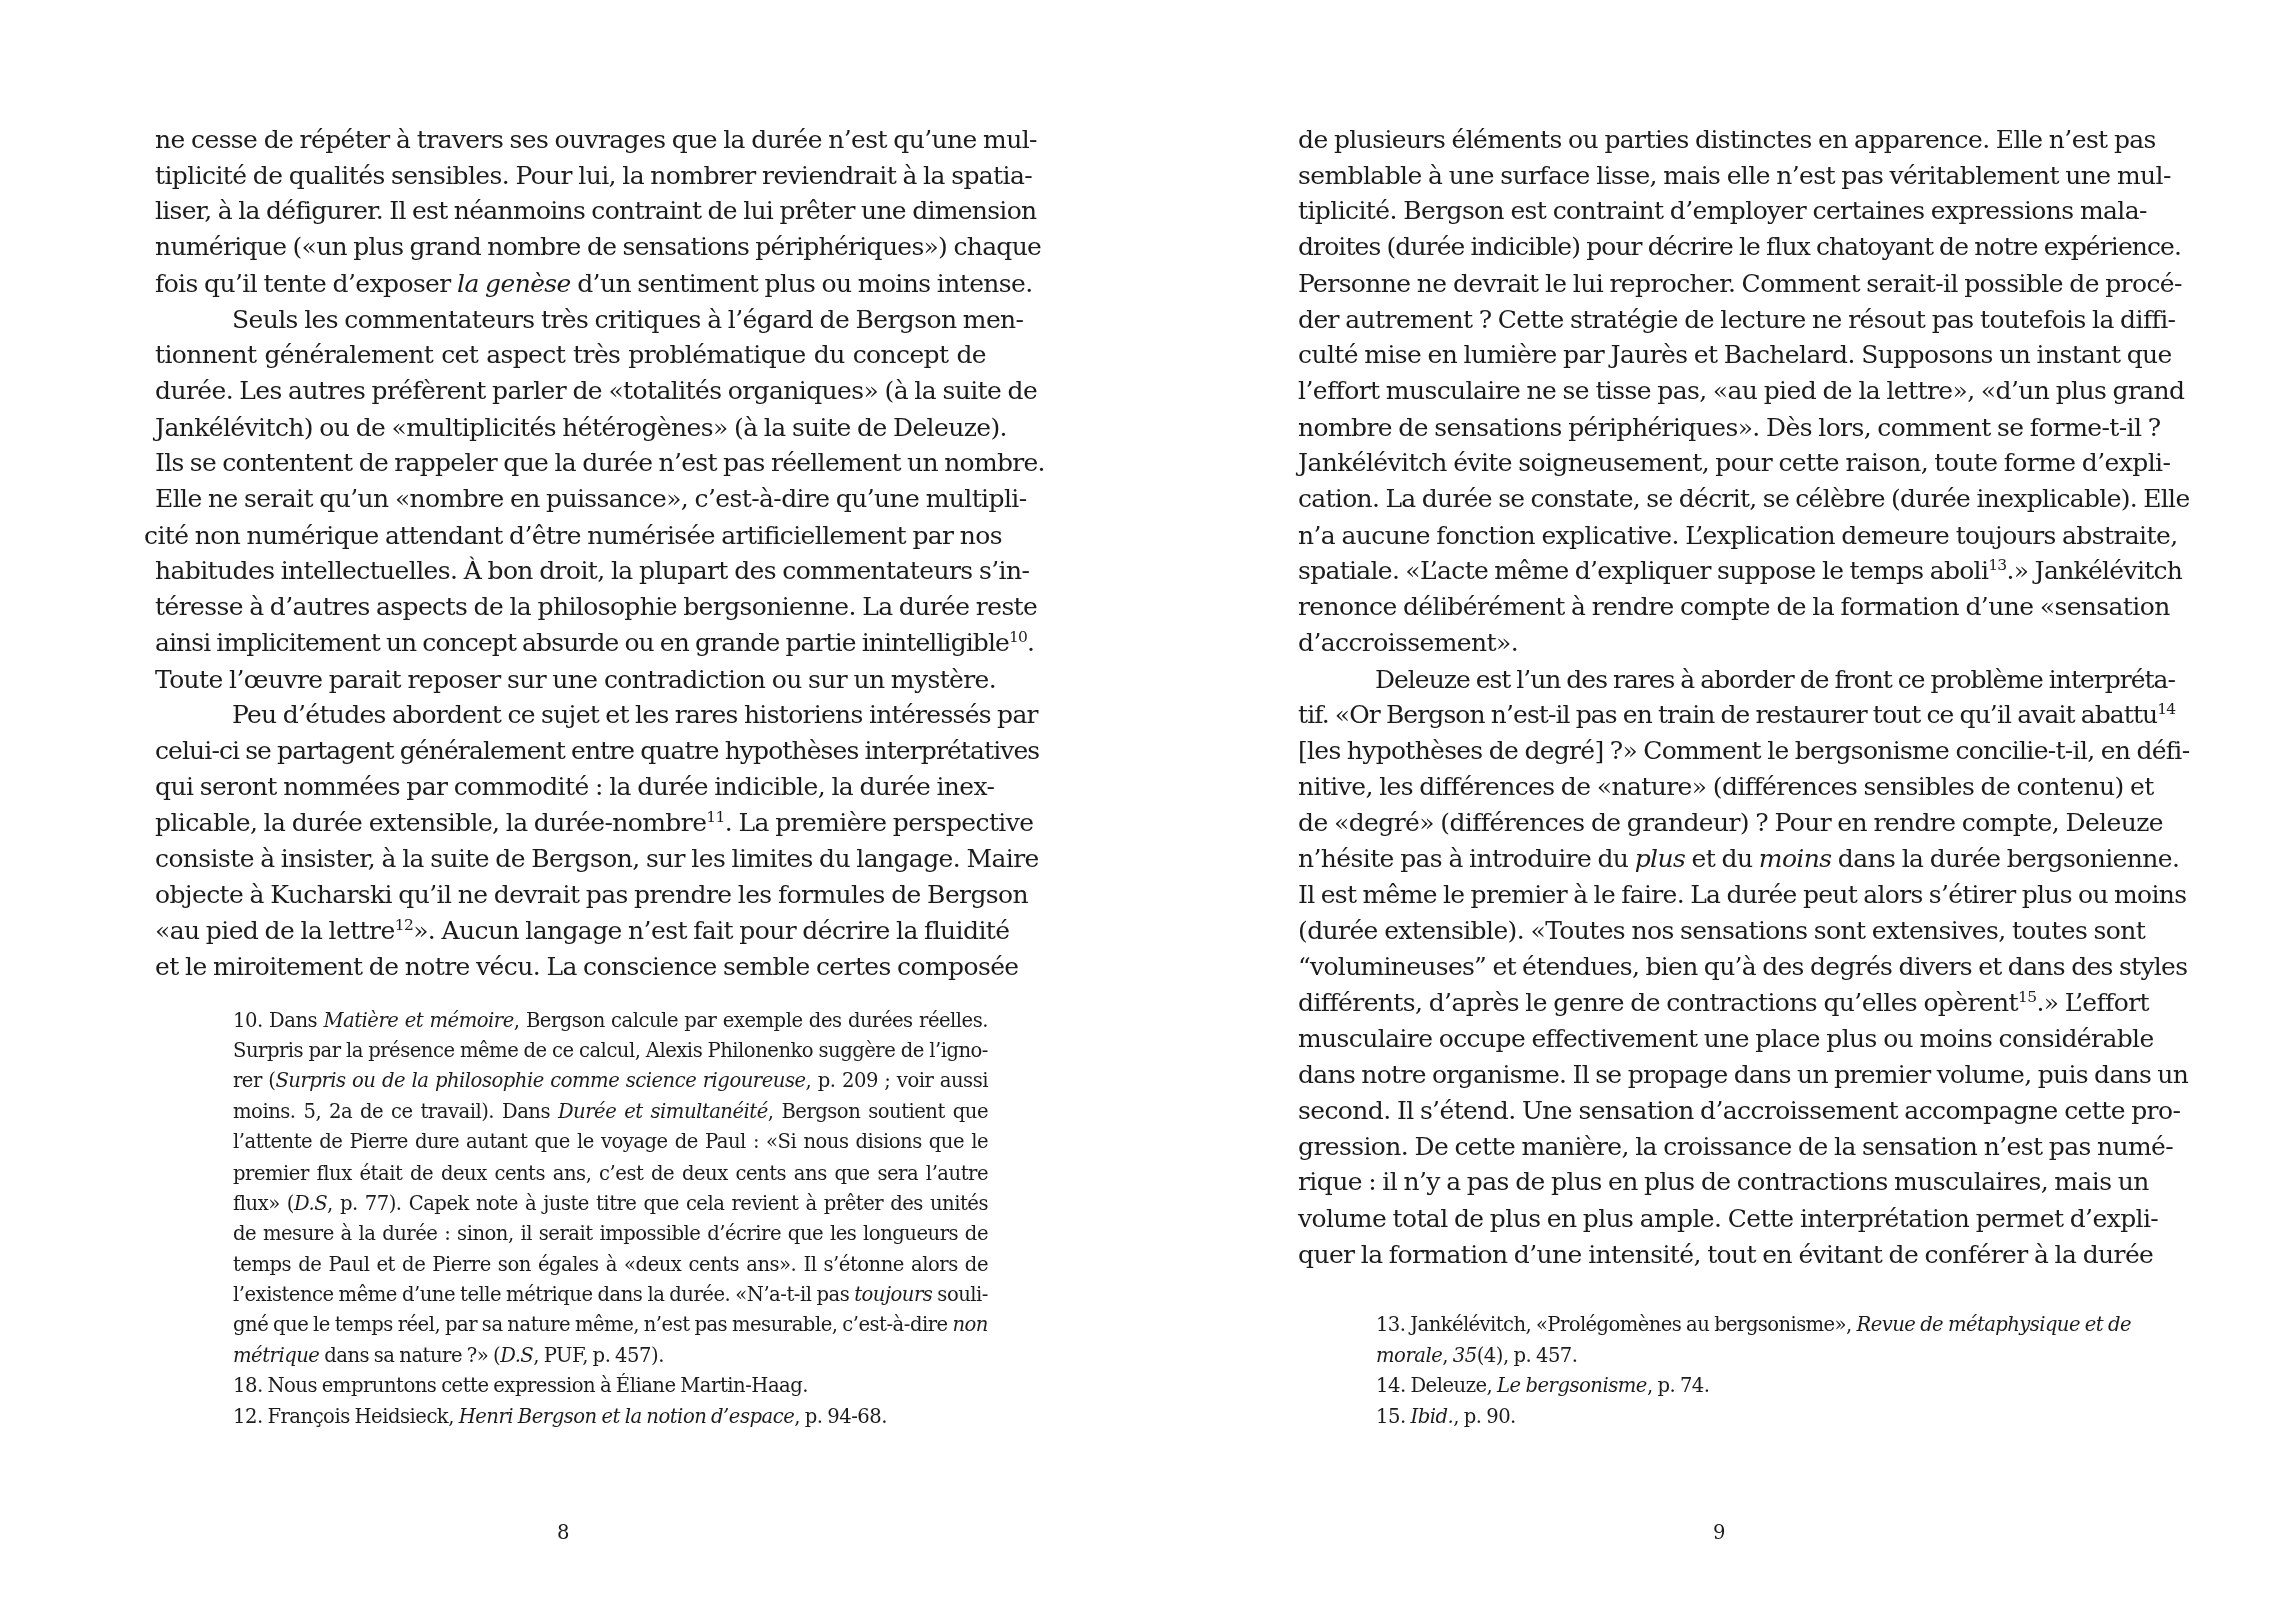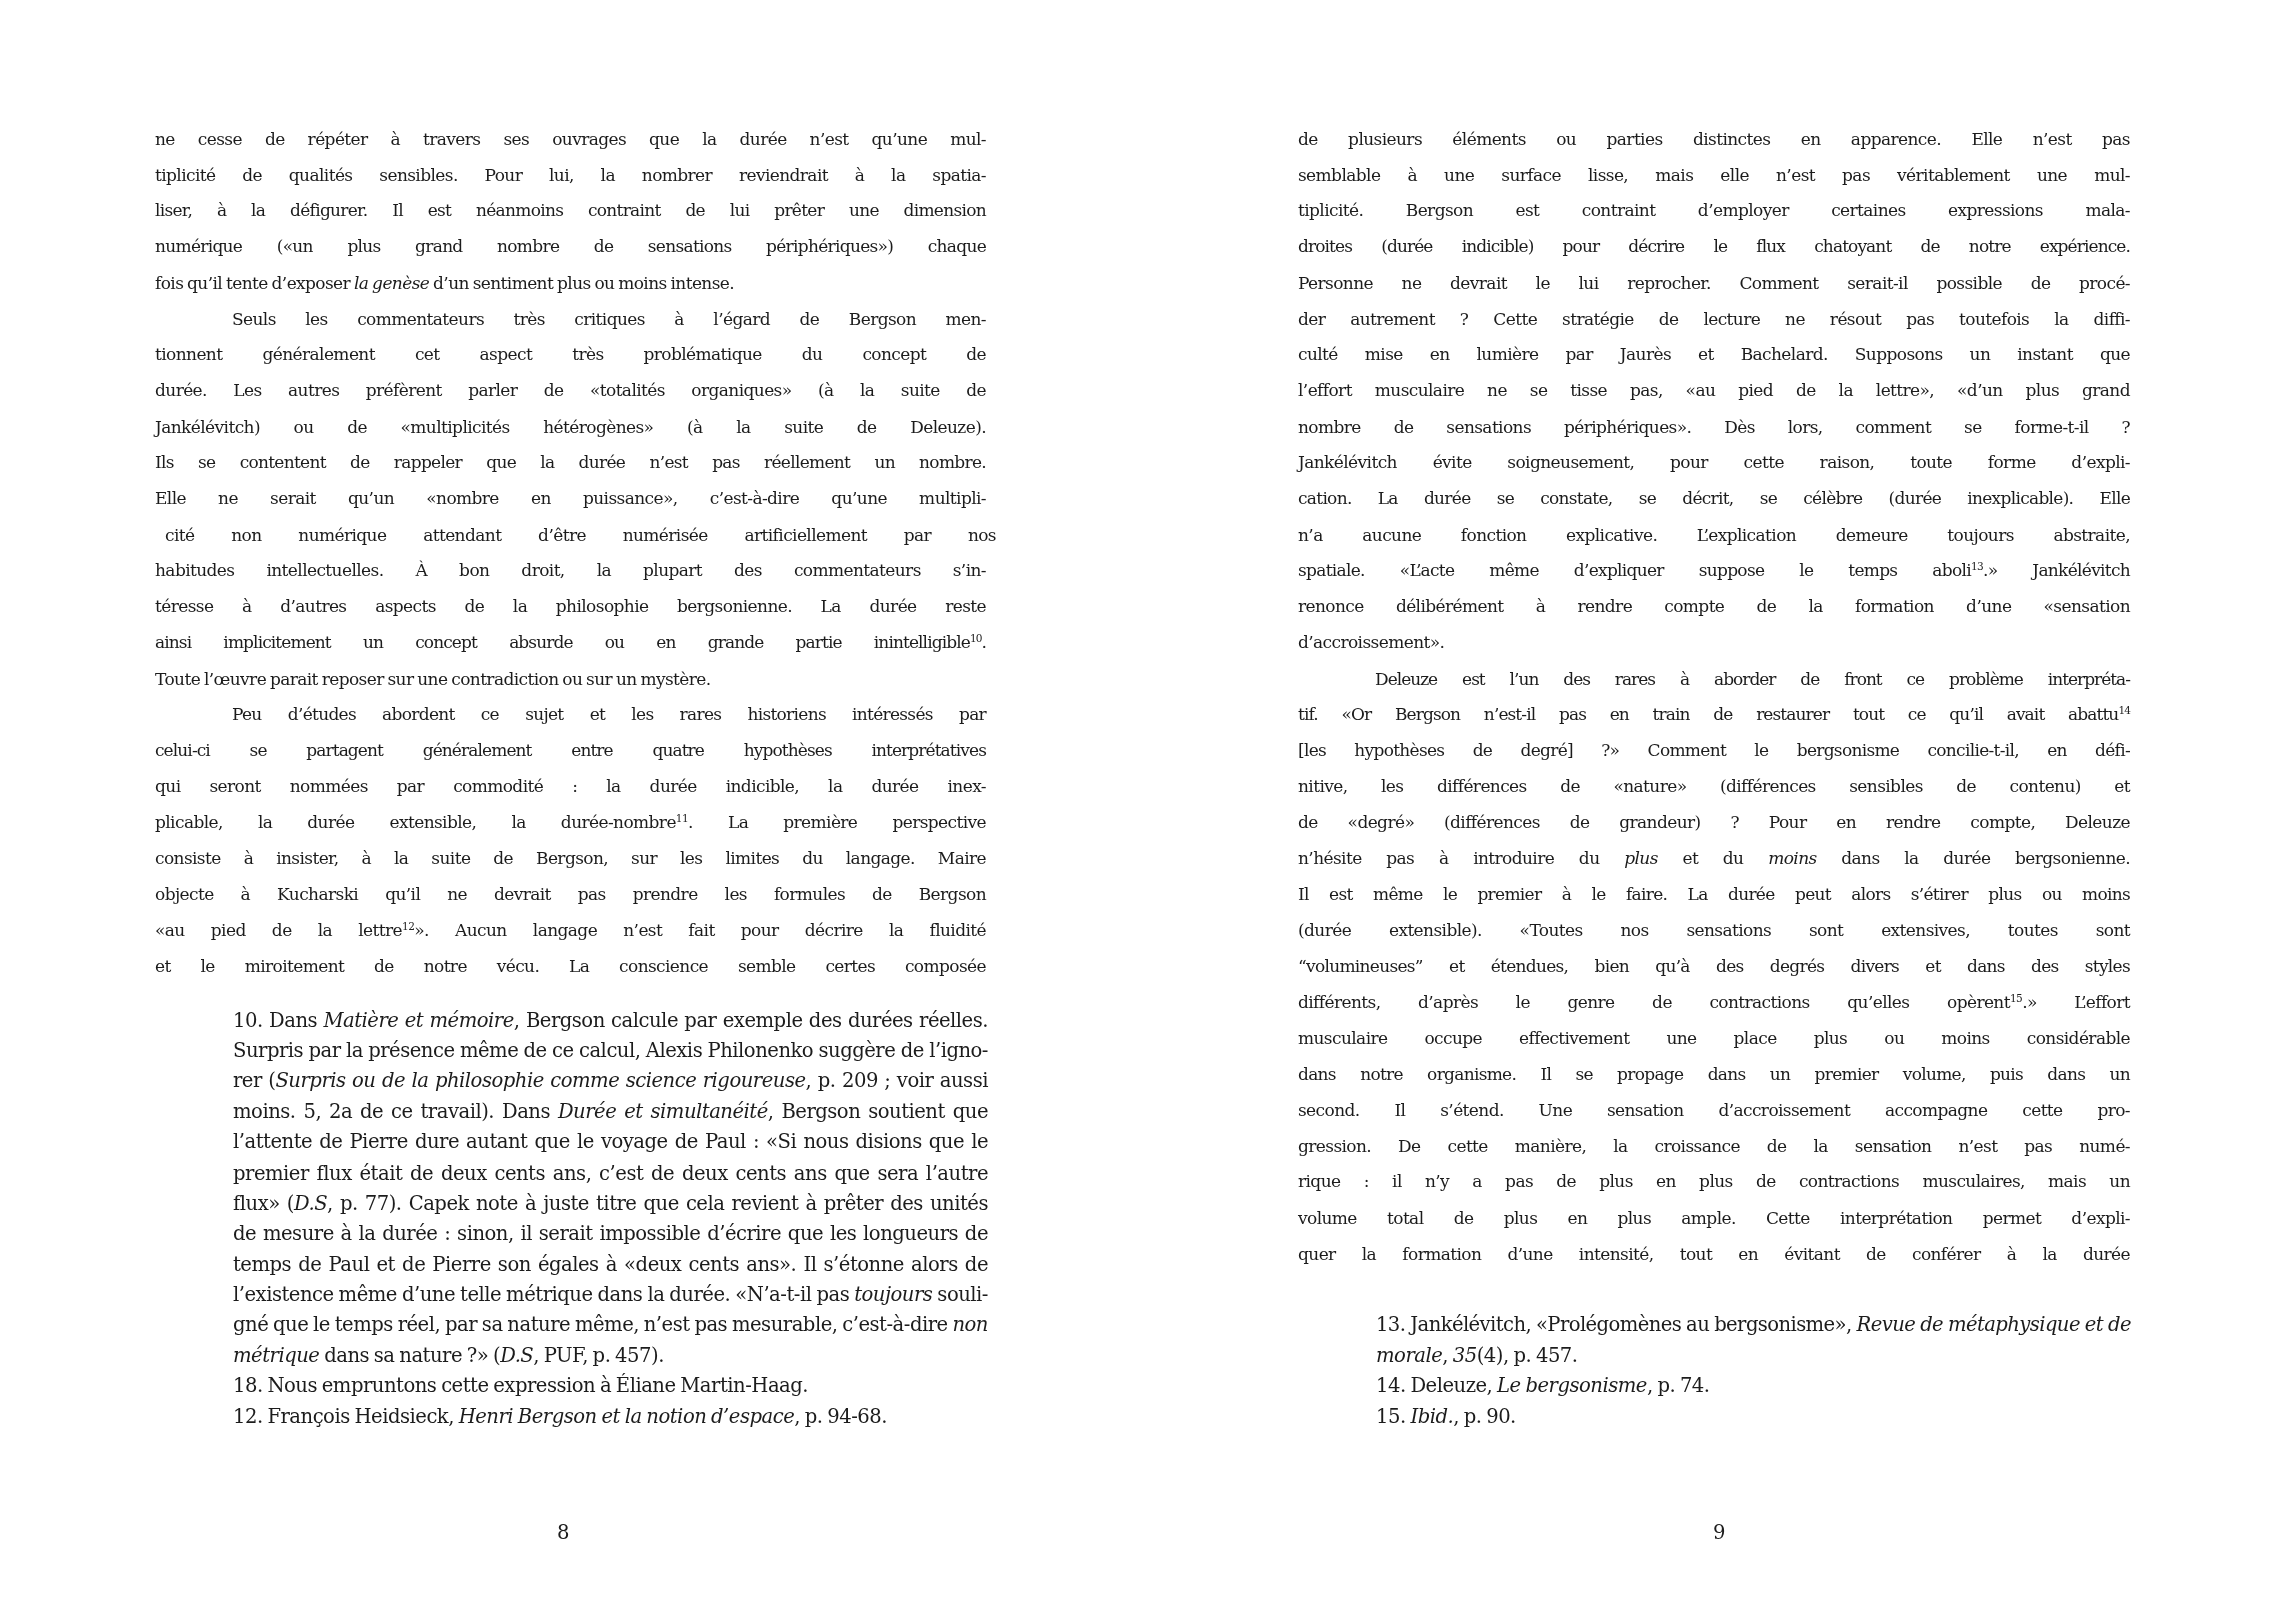--- a/index.html
+++ b/index.html
@@ -1,21 +1,21 @@
 <!DOCTYPE html>
 <html><head>
 <meta charset="utf-8">
 <style>
   html, body { margin:0; padding:0; background:#ffffff; }
   body { width:2285px; height:1621px; position:relative; overflow:hidden;
          font-family:"DejaVu Serif","Liberation Serif",serif; color:#1c1c1c; }
   .page { position:absolute; top:0; height:1621px; }
   #page-left { left:0; width:1142px; }
   #page-right { left:1142px; width:1143px; }
-  .body-line { position:absolute; height:35px; font-size:17px; line-height:35px;
+  .body-line { position:absolute; height:35px; font-size:25px; line-height:35px;
                white-space:nowrap; text-align:justify; text-align-last:justify;
                letter-spacing:-0.6px; word-spacing:-1px; }
   .body-line.last { text-align-last:left; }
   .fn-line { position:absolute; height:30px; font-size:19.6px; line-height:30px;
              white-space:nowrap; text-align:justify; text-align-last:justify;
              letter-spacing:-0.5px; word-spacing:-1px; }
   .fn-line.last { text-align-last:left; }
   .i { font-style:italic; }
   .sup { font-size:62%; vertical-align:0.55em; line-height:0; }
   .page-number { position:absolute; font-size:19.6px; line-height:23.5px; }
@@ -29,21 +29,21 @@
       <div class="body-line" style="left: 155px; width: 831px; top: 158px;"><span>tiplicité de qualités sensibles. Pour lui, la nombrer reviendrait à la spatia-</span></div>
       <div class="body-line" style="left: 155px; width: 831px; top: 193px; letter-spacing: -0.7px;"><span>liser, à la défigurer. Il est néanmoins contraint de lui prêter une dimension</span></div>
       <div class="body-line" style="left: 155px; width: 831px; top: 229px; letter-spacing: -0.7px;"><span>numérique («un plus grand nombre de sensations périphériques») chaque</span></div>
       <div class="body-line last" style="left: 155px; width: 831px; top: 266px;"><span>fois qu’il tente d’exposer </span><span class="i">la genèse</span><span> d’un sentiment plus ou moins intense.</span></div>
       <div class="body-line" style="left: 232px; width: 754px; top: 302px;"><span>Seuls les commentateurs très critiques à l’égard de Bergson men-</span></div>
       <div class="body-line" style="left: 155px; width: 831px; top: 337px;"><span>tionnent généralement cet aspect très problématique du concept de</span></div>
       <div class="body-line" style="left: 155px; width: 831px; top: 373px;"><span>durée. Les autres préfèrent parler de «totalités organiques» (à la suite de</span></div>
       <div class="body-line" style="left: 155px; width: 831px; top: 410px;"><span>Jankélévitch) ou de «multiplicités hétérogènes» (à la suite de Deleuze).</span></div>
       <div class="body-line" style="left: 155px; width: 831px; top: 445px; letter-spacing: -0.7px;"><span>Ils se contentent de rappeler que la durée n’est pas réellement un nombre.</span></div>
       <div class="body-line" style="left: 155px; width: 831px; top: 481px;"><span>Elle ne serait qu’un «nombre en puissance», c’est-à-dire qu’une multipli-</span></div>
-      <div class="body-line" style="left: 165px; width: 831px; top: 518px;"><span>cité non numérique attendant d’être numérisée artificiellement par nos</span></div>
+      <div class="body-line" style="left: 144px; width: 831px; top: 518px;"><span>cité non numérique attendant d’être numérisée artificiellement par nos</span></div>
       <div class="body-line" style="left: 155px; width: 831px; top: 553px;"><span>habitudes intellectuelles. À bon droit, la plupart des commentateurs s’in-</span></div>
       <div class="body-line" style="left: 155px; width: 831px; top: 589px;"><span>téresse à d’autres aspects de la philosophie bergsonienne. La durée reste</span></div>
       <div class="body-line" style="left: 155px; width: 831px; top: 625px; letter-spacing: -0.9px;"><span>ainsi implicitement un concept absurde ou en grande partie inintelligible</span><span class="sup">10</span><span>.</span></div>
       <div class="body-line last" style="left: 155px; width: 831px; top: 662px;"><span>Toute l’œuvre parait reposer sur une contradiction ou sur un mystère.</span></div>
       <div class="body-line" style="left: 232px; width: 754px; top: 697px; letter-spacing: -0.7px;"><span>Peu d’études abordent ce sujet et les rares historiens intéressés par</span></div>
       <div class="body-line" style="left: 155px; width: 831px; top: 733px; letter-spacing: -0.9px;"><span>celui-ci se partagent généralement entre quatre hypothèses interprétatives</span></div>
       <div class="body-line" style="left: 155px; width: 831px; top: 769px;"><span>qui seront nommées par commodité : la durée indicible, la durée inex-</span></div>
       <div class="body-line" style="left: 155px; width: 831px; top: 805px;"><span>plicable, la durée extensible, la durée-nombre</span><span class="sup">11</span><span>. La première perspective</span></div>
       <div class="body-line" style="left: 155px; width: 831px; top: 841px;"><span>consiste à insister, à la suite de Bergson, sur les limites du langage. Maire</span></div>
       <div class="body-line" style="left: 155px; width: 831px; top: 877px;"><span>objecte à Kucharski qu’il ne devrait pas prendre les formules de Bergson</span></div>

